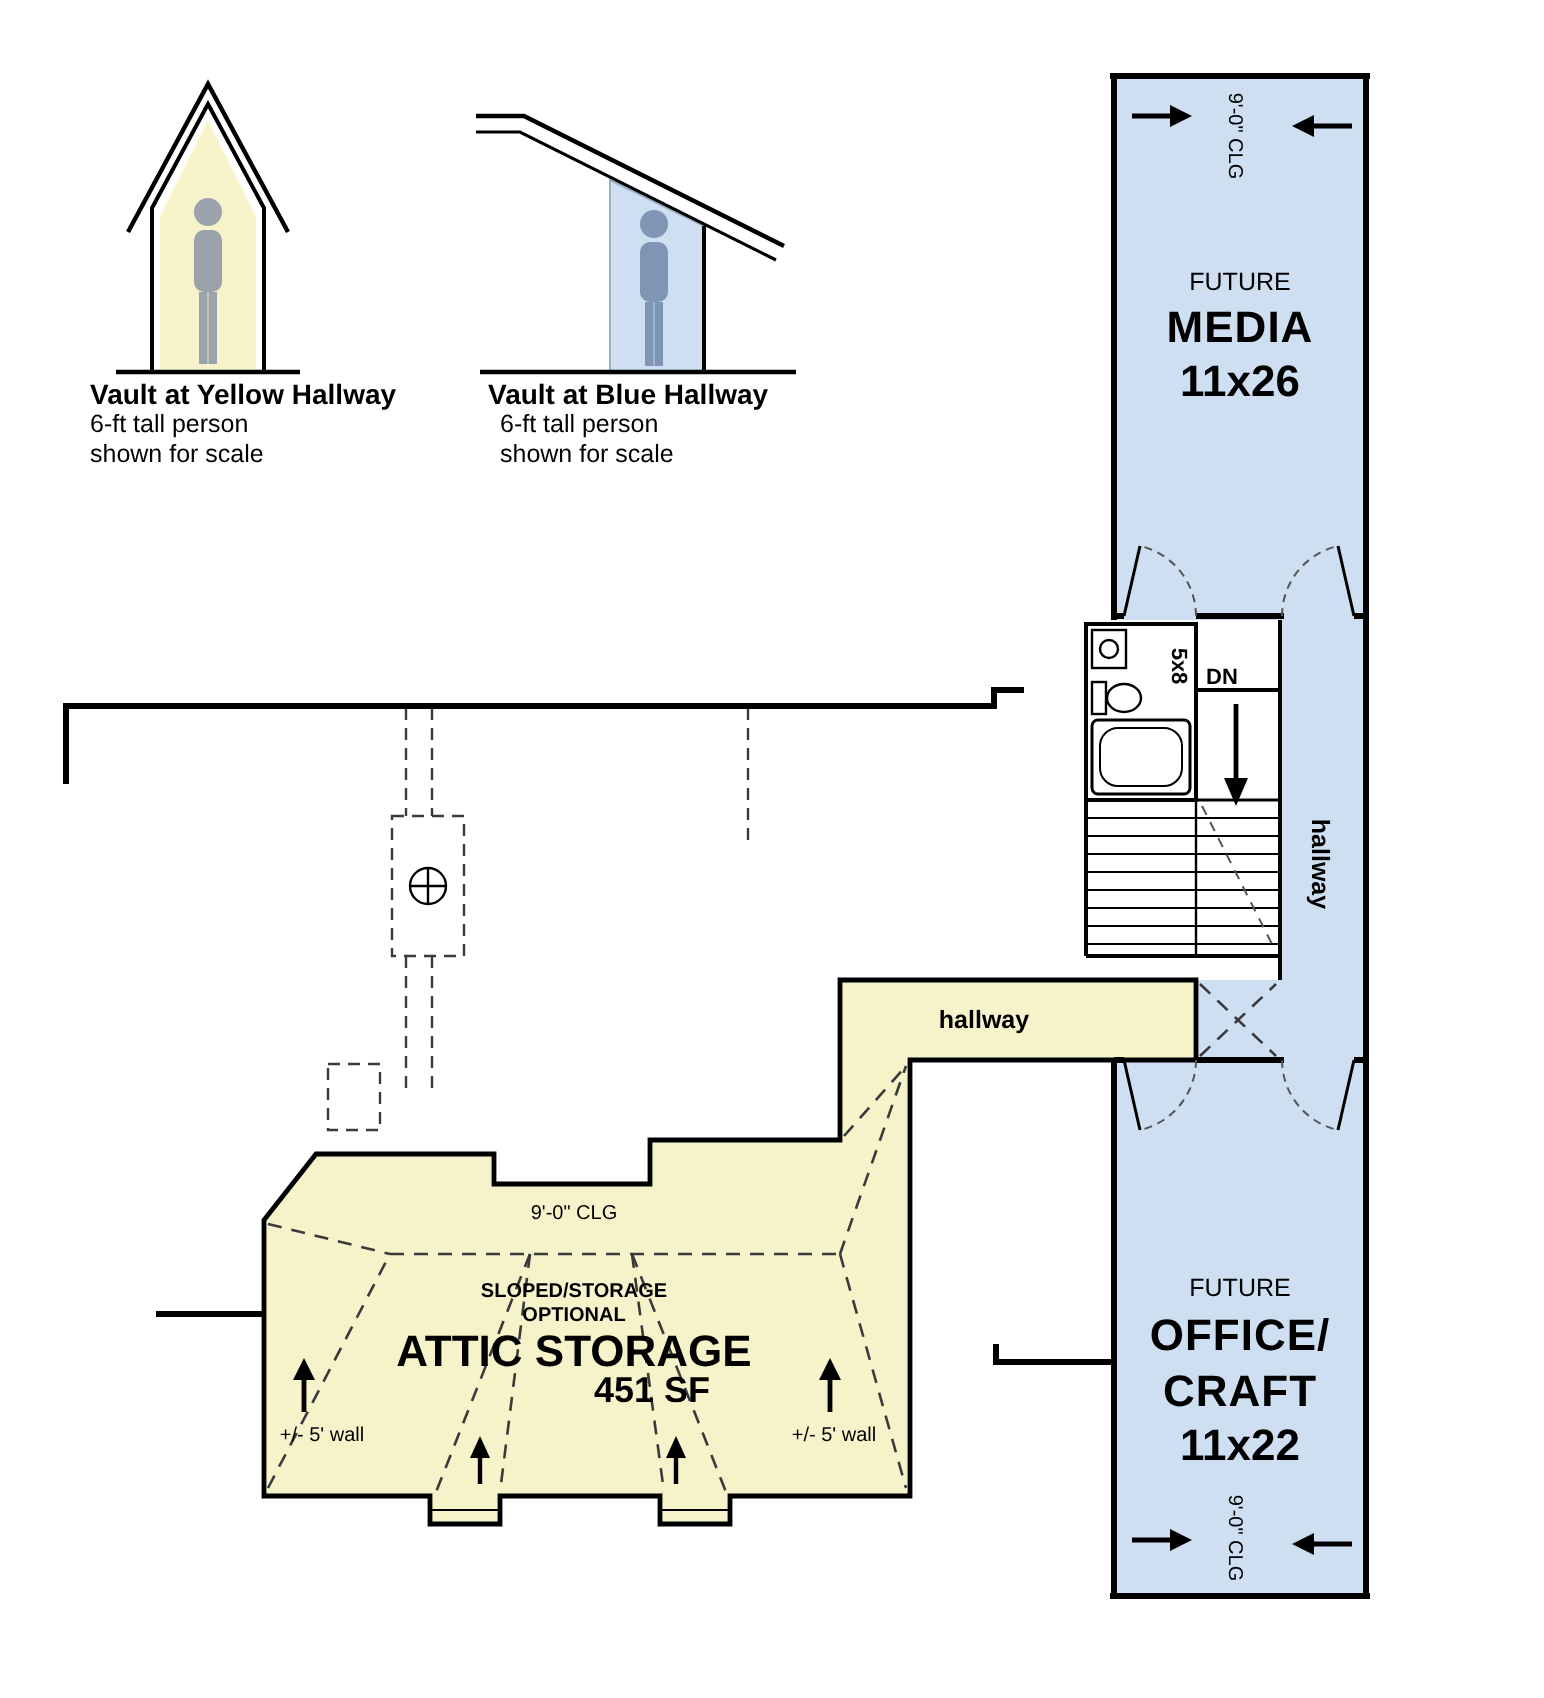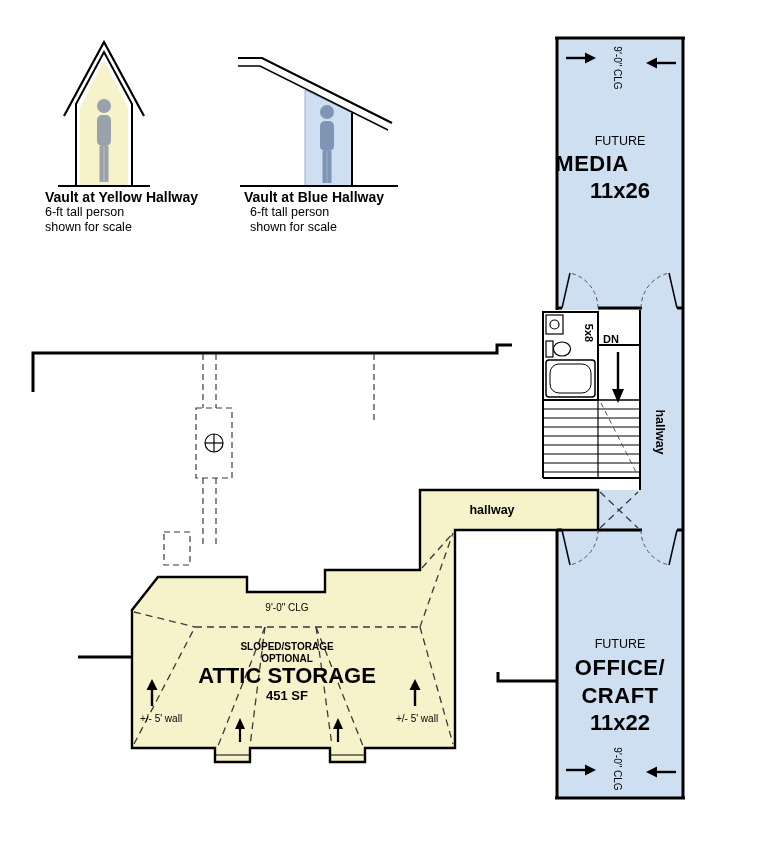--- a/index.html
+++ b/index.html
@@ -7,21 +7,21 @@
   .canvas { position:relative; width:772px; height:849px; background:#ffffff; overflow:hidden; }
   svg.plan { position:absolute; left:0; top:0; z-index:1; }
   .lbl { position:absolute; color:#000; white-space:nowrap; z-index:2; line-height:1.1; }
   .c { transform:translate(-50%,-50%); }
   .v { transform:translate(-50%,-50%) rotate(90deg); }
   .b { font-weight:bold; }
   .fs10 { font-size:10px; }
   .fs11 { font-size:11px; }
   .fs12 { font-size:12.5px; }
   .fs13 { font-size:14px; }
-  .fs15 { font-size:13px; }
+  .fs15 { font-size:18px;margin-left:39px; }
   .fs17 { font-size:22px; }
   .fs22 { font-size:22px; letter-spacing:.5px; }
 </style>
 </head>
 <body>
 
 <div class="canvas">
 
 <svg class="plan" width="772" height="849" viewBox="0 0 772 849" xmlns="http://www.w3.org/2000/svg">
 
@@ -208,21 +208,21 @@
 
   <div class="lbl b fs13" style="left:45px;top:190px">Vault at Yellow Hallway</div>
   <div class="lbl fs12" style="left:45px;top:206px">6-ft tall person</div>
   <div class="lbl fs12" style="left:45px;top:221px">shown for scale</div>
   <div class="lbl b fs13" style="left:244px;top:190px">Vault at Blue Hallway</div>
   <div class="lbl fs12" style="left:250px;top:206px">6-ft tall person</div>
   <div class="lbl fs12" style="left:250px;top:221px">shown for scale</div>
 
   <div class="lbl v fs10" style="left:617px;top:68px">9'-0" CLG</div>
   <div class="lbl c fs12" style="left:620px;top:142px">FUTURE</div>
-  <div class="lbl c b fs22" style="left:592px;top:164px">MEDIA</div>
+  <div class="lbl c b fs22" style="left:620px;top:164px">MEDIA</div>
   <div class="lbl c b fs17" style="left:620px;top:191px">11x26</div>
 
   <div class="lbl v b fs11" style="left:589px;top:333px">5x8</div>
   <div class="lbl c b fs11" style="left:611px;top:339px">DN</div>
   <div class="lbl v b fs12" style="left:659px;top:432px">hallway</div>
   <div class="lbl c b fs12" style="left:492px;top:511px">hallway</div>
 
   <div class="lbl c fs12" style="left:620px;top:645px">FUTURE</div>
   <div class="lbl c b fs22" style="left:620px;top:668px">OFFICE/</div>
   <div class="lbl c b fs22" style="left:620px;top:696px">CRAFT</div>

